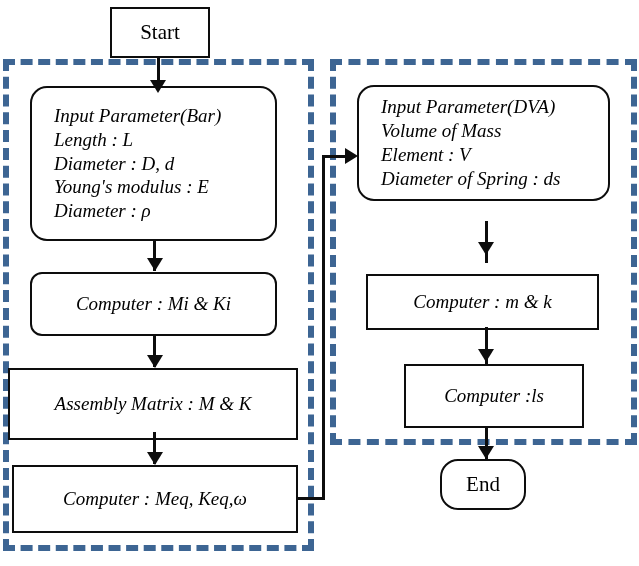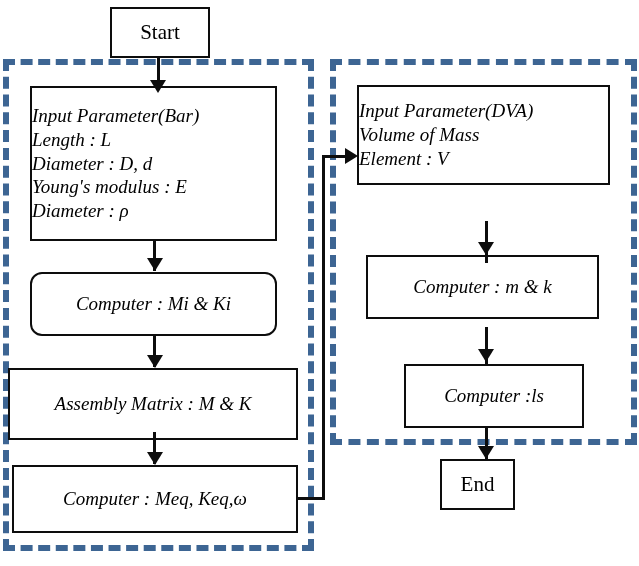--- a/index.html
+++ b/index.html
@@ -49,20 +49,22 @@
   }
   .node.centered .line {
     padding: 0 6px;
   }
   .node.terminator .line {
     font-style: normal;
     font-size: 21px;
   }
   .node.multiline {
     align-items: flex-start;
+    padding-left: 22px;
+    border-radius: 17px;
   }
 
   
   .conn {
     position: absolute;
     background: #0d0d0d;
     z-index: 4;
   }
   .conn.v { width: 3px; }
   .conn.h { height: 3px; }
@@ -126,40 +128,41 @@
 
   <div class="node centered" style="left:12px; top:465px; width:286px; height:68px;">
     <span class="line">Computer : Meq, Keq,ω</span>
   </div>
 
   <div class="conn h" style="left:296px; top:497px; width:29px;"></div>
   <div class="conn v" style="left:322px; top:155px; height:344px;"></div>
   <div class="conn h" style="left:322px; top:155px; width:30px;"></div>
   <div class="arrowhead right" style="left:345px; top:148px;"></div>
 
-  <div class="node multiline" style="left:357px; top:85px; width:253px; height:100px;">
+  <div class="node multiline" style="left:357px; top:85px; width:253px; height:116px;">
     <span class="line">Input Parameter(DVA)</span>
     <span class="line">Volume of Mass</span>
     <span class="line">Element : V</span>
+    <span class="line">Diameter of Spring : ds</span>
   </div>
 
   <div class="conn v" style="left:485px; top:221px; height:42px;"></div>
   <div class="arrowhead down" style="left:478px; top:242px;"></div>
 
-  <div class="node centered" style="left:366px; top:255px; width:233px; height:64px;">
+  <div class="node centered" style="left:366px; top:274px; width:233px; height:56px;">
     <span class="line">Computer : m &amp; k</span>
   </div>
 
   <div class="conn v" style="left:485px; top:327px; height:37px;"></div>
   <div class="arrowhead down" style="left:478px; top:349px;"></div>
 
   <div class="node centered" style="left:404px; top:364px; width:180px; height:64px;">
     <span class="line">Computer :ls</span>
   </div>
 
   <div class="conn v" style="left:485px; top:428px; height:31px;"></div>
   <div class="arrowhead down" style="left:478px; top:446px;"></div>
 
-  <div class="node terminator centered" style="left:440px; top:459px; width:75px; height:51px;">
+  <div class="node terminator centered" style="left:440px; top:459px; width:86px; height:51px;border-radius:18px;">
     <span class="line">End</span>
   </div>
 
 </div>
 
 </body></html>

